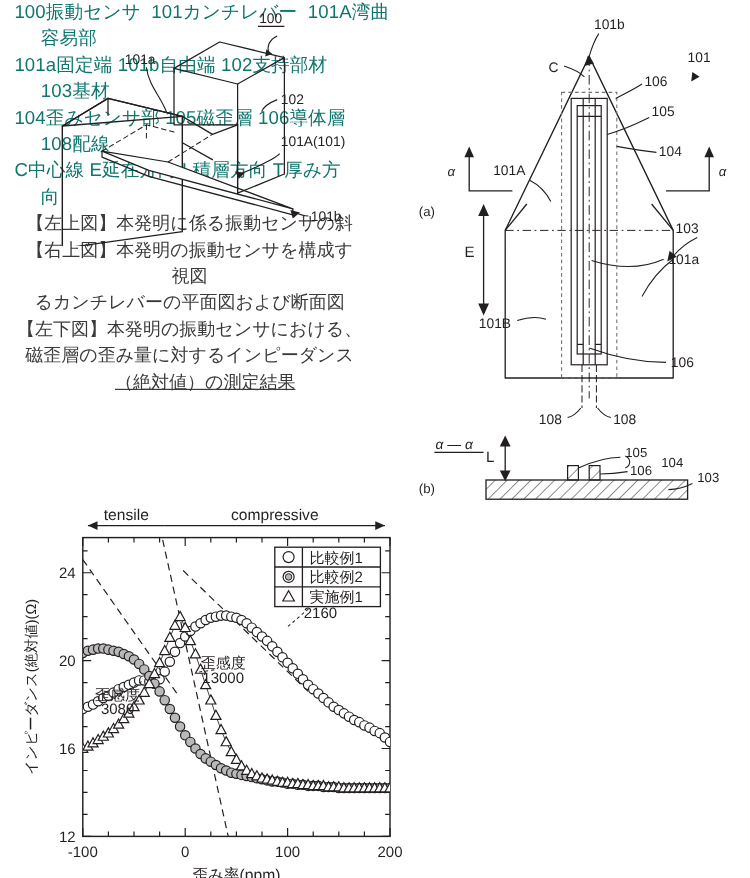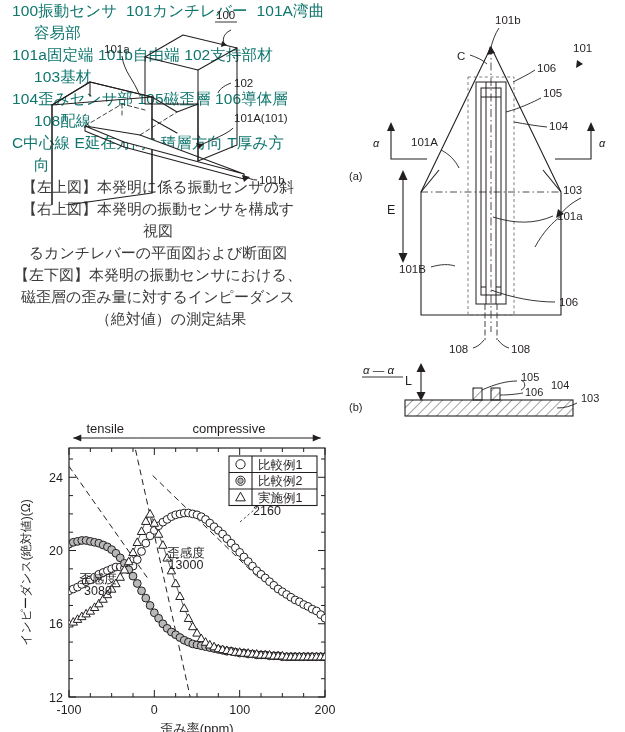--- a/index.html
+++ b/index.html
@@ -21,21 +21,21 @@
   }
   #ref-legend .ln{white-space:pre-wrap;}
   #ref-legend .ln.indent{padding-left:22px;}
 
   
   #caption{
     left:333px; top:503px; width:292px;
     font-size:15px; line-height:1.47; color:#3a3a3c;
   }
   #caption .ln{white-space:pre-wrap;text-align:center;}
-  #caption .ln.ind{padding-left:26px;}
+  #caption .ln.ind{padding-left:26px;text-decoration:underline;}
 
   
   #fig1{left:0;top:0;width:335px;height:205px;}
   
   #fig2{left:333px;top:2px;width:292px;height:418px;}
   
   #fig3{left:2px;top:418px;width:332px;height:314px;}
 
   svg{display:block;}
   .lbl{font-family:"Liberation Sans",sans-serif;fill:#231f20;}

